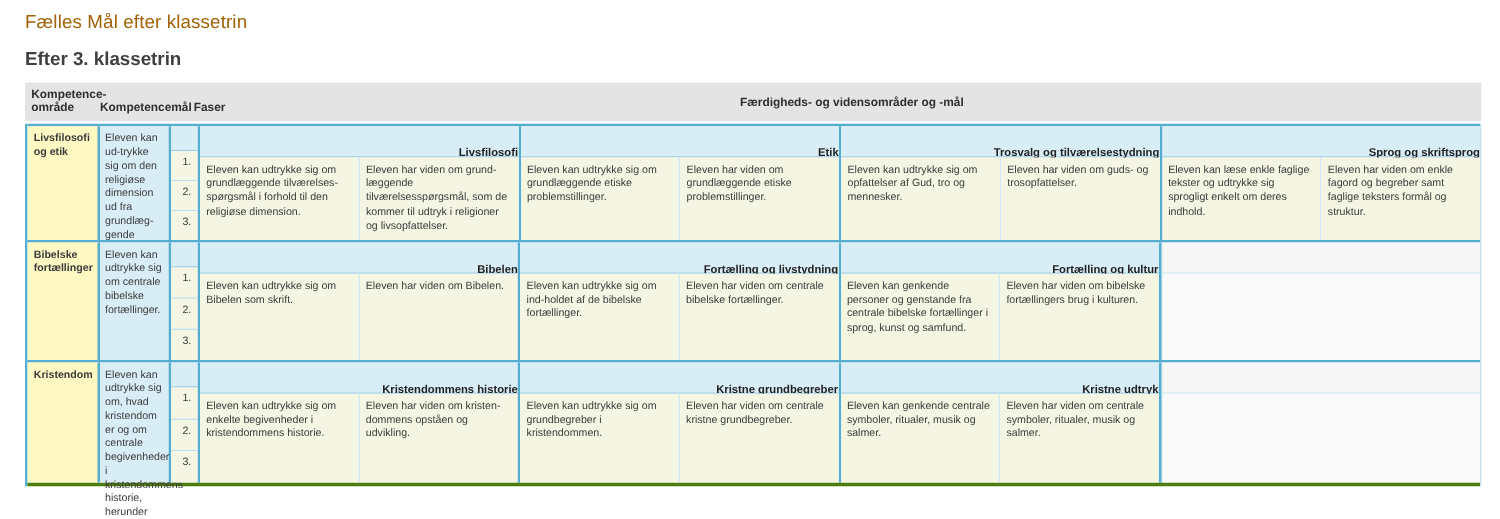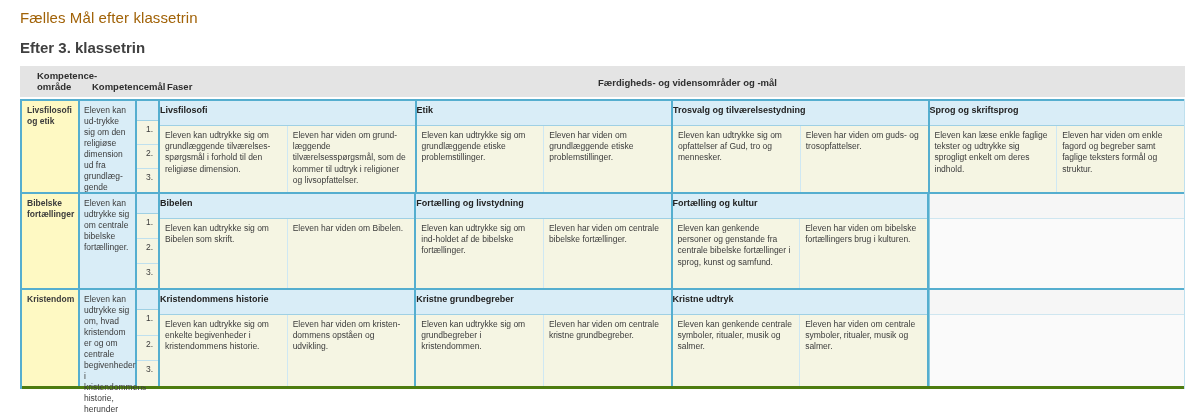--- a/index.html
+++ b/index.html
@@ -7,21 +7,21 @@
   body { font-family: "Liberation Sans", "DejaVu Sans", sans-serif; color: #3b3b3b; }
 
   .page { padding: 9px 15px 0 20px; }
   .doc-title { font-size: 15px; font-weight: 500; color: #a16207; letter-spacing: .1px; }
   .doc-subtitle { font-size: 15px; font-weight: 700; color: #404040; margin-top: 13px; }
 
   .fm-table { width: 1165px; margin-top: 10px; font-size: 8.5px; }
 
   
   .thead { display: flex; align-items: flex-end; background: #e4e4e4; height: 31px;
-           padding-bottom: 4px; margin-bottom: 2px; padding-left: 12px; }
+           padding-bottom: 4px; margin-bottom: 2px; }
   .thead .h { font-weight: 700; font-size: 9.5px; color: #2e2e2e; line-height: 1.15; }
   .h-omraade { width: 58px; padding-left: 5px; }
   .h-maal   { width: 77px; padding-left: 2px; }
   .h-faser  { width: 23px; white-space: nowrap; }
   .h-main   { flex: 1; text-align: center; font-size: 10.5px; align-self: center; padding-top: 8px; }
 
   
   .row { display: flex; border-top: 2px solid #55aecf; }
   .row:last-child { border-bottom: 3px solid #4d7c0f; }
   .rows { border-left: 2px solid #55aecf; border-right: 1px solid #bfe0ee; }
@@ -34,21 +34,21 @@
   .faser-col { width: 23px; display: flex; flex-direction: column; border-right: 2px solid #55aecf; }
   .faser-head { height: 20px; background: #d9edf7; border-bottom: 1px solid #9fd0e4; }
   .faser-cell { flex: 1; background: #f5f5e3; text-align: right; padding: 3px 5px 0 0;
                 border-bottom: 1px solid #bfe0ee; }
   .faser-cell:last-child { border-bottom: none; }
 
   .areas { flex: 1; display: flex; }
   .area { flex: 1; display: flex; flex-direction: column; border-right: 2px solid #55aecf; }
   .area:last-child { border-right: none; }
   .area-head { height: 25px; background: #d9edf7; border-bottom: 1px solid #9fd0e4;
-               font-weight: 700; font-size: 9px; text-align: left; padding-top: 4px; color: #222; }
+               font-weight: 700; font-size: 9px; text-align: right; padding-top: 16px; color: #222; }
   .area-body { flex: 1; display: flex; }
   .goal-cell { flex: 1; background: #f5f5e3; padding: 4px 6px 4px 5px; line-height: 1.32; }
   .goal-cell:first-child { border-right: 1px solid #cfe8f3; }
 
   .area.empty { border-right: none; border-left: 0; }
   .area.empty .area-head { background: #f6f6f6; border-bottom: 1px solid #cfe6f0; }
   .area.empty .goal-cell { background: #fafafa; border-right: none; }
   .area.empty { border-left: 1px solid #8ecbe0; }
 
   .r1 { height: 93px; }

